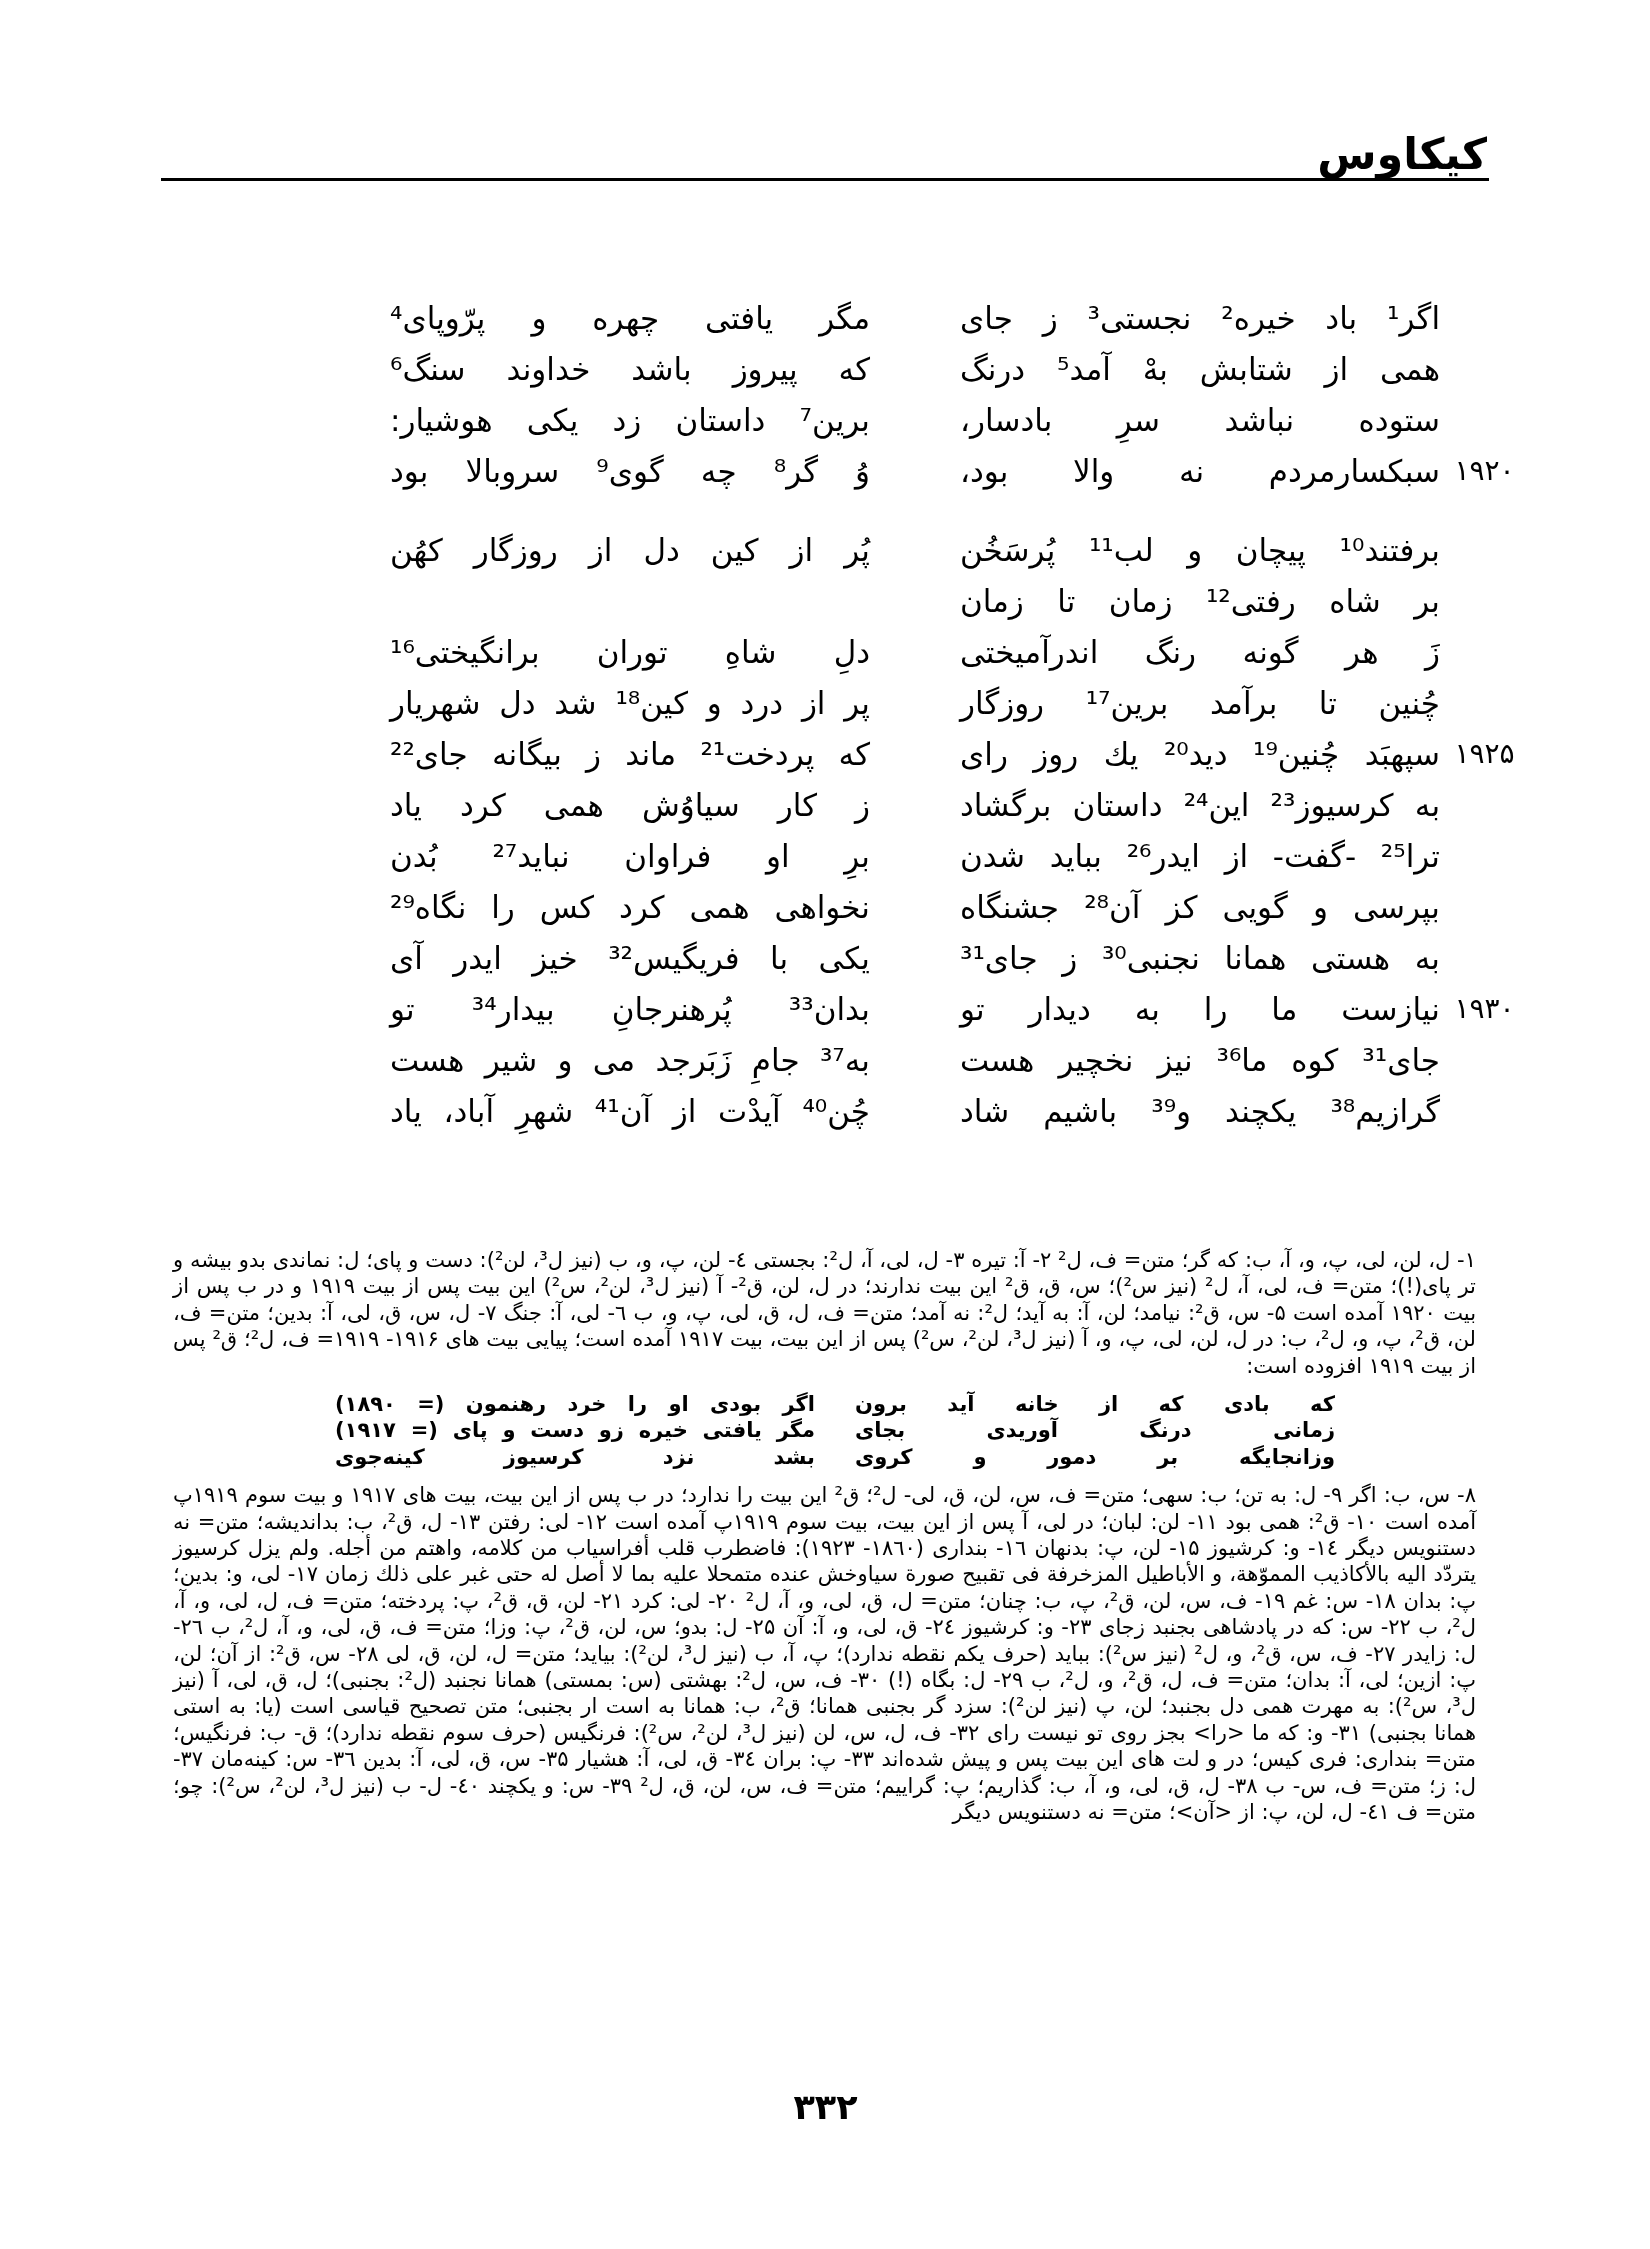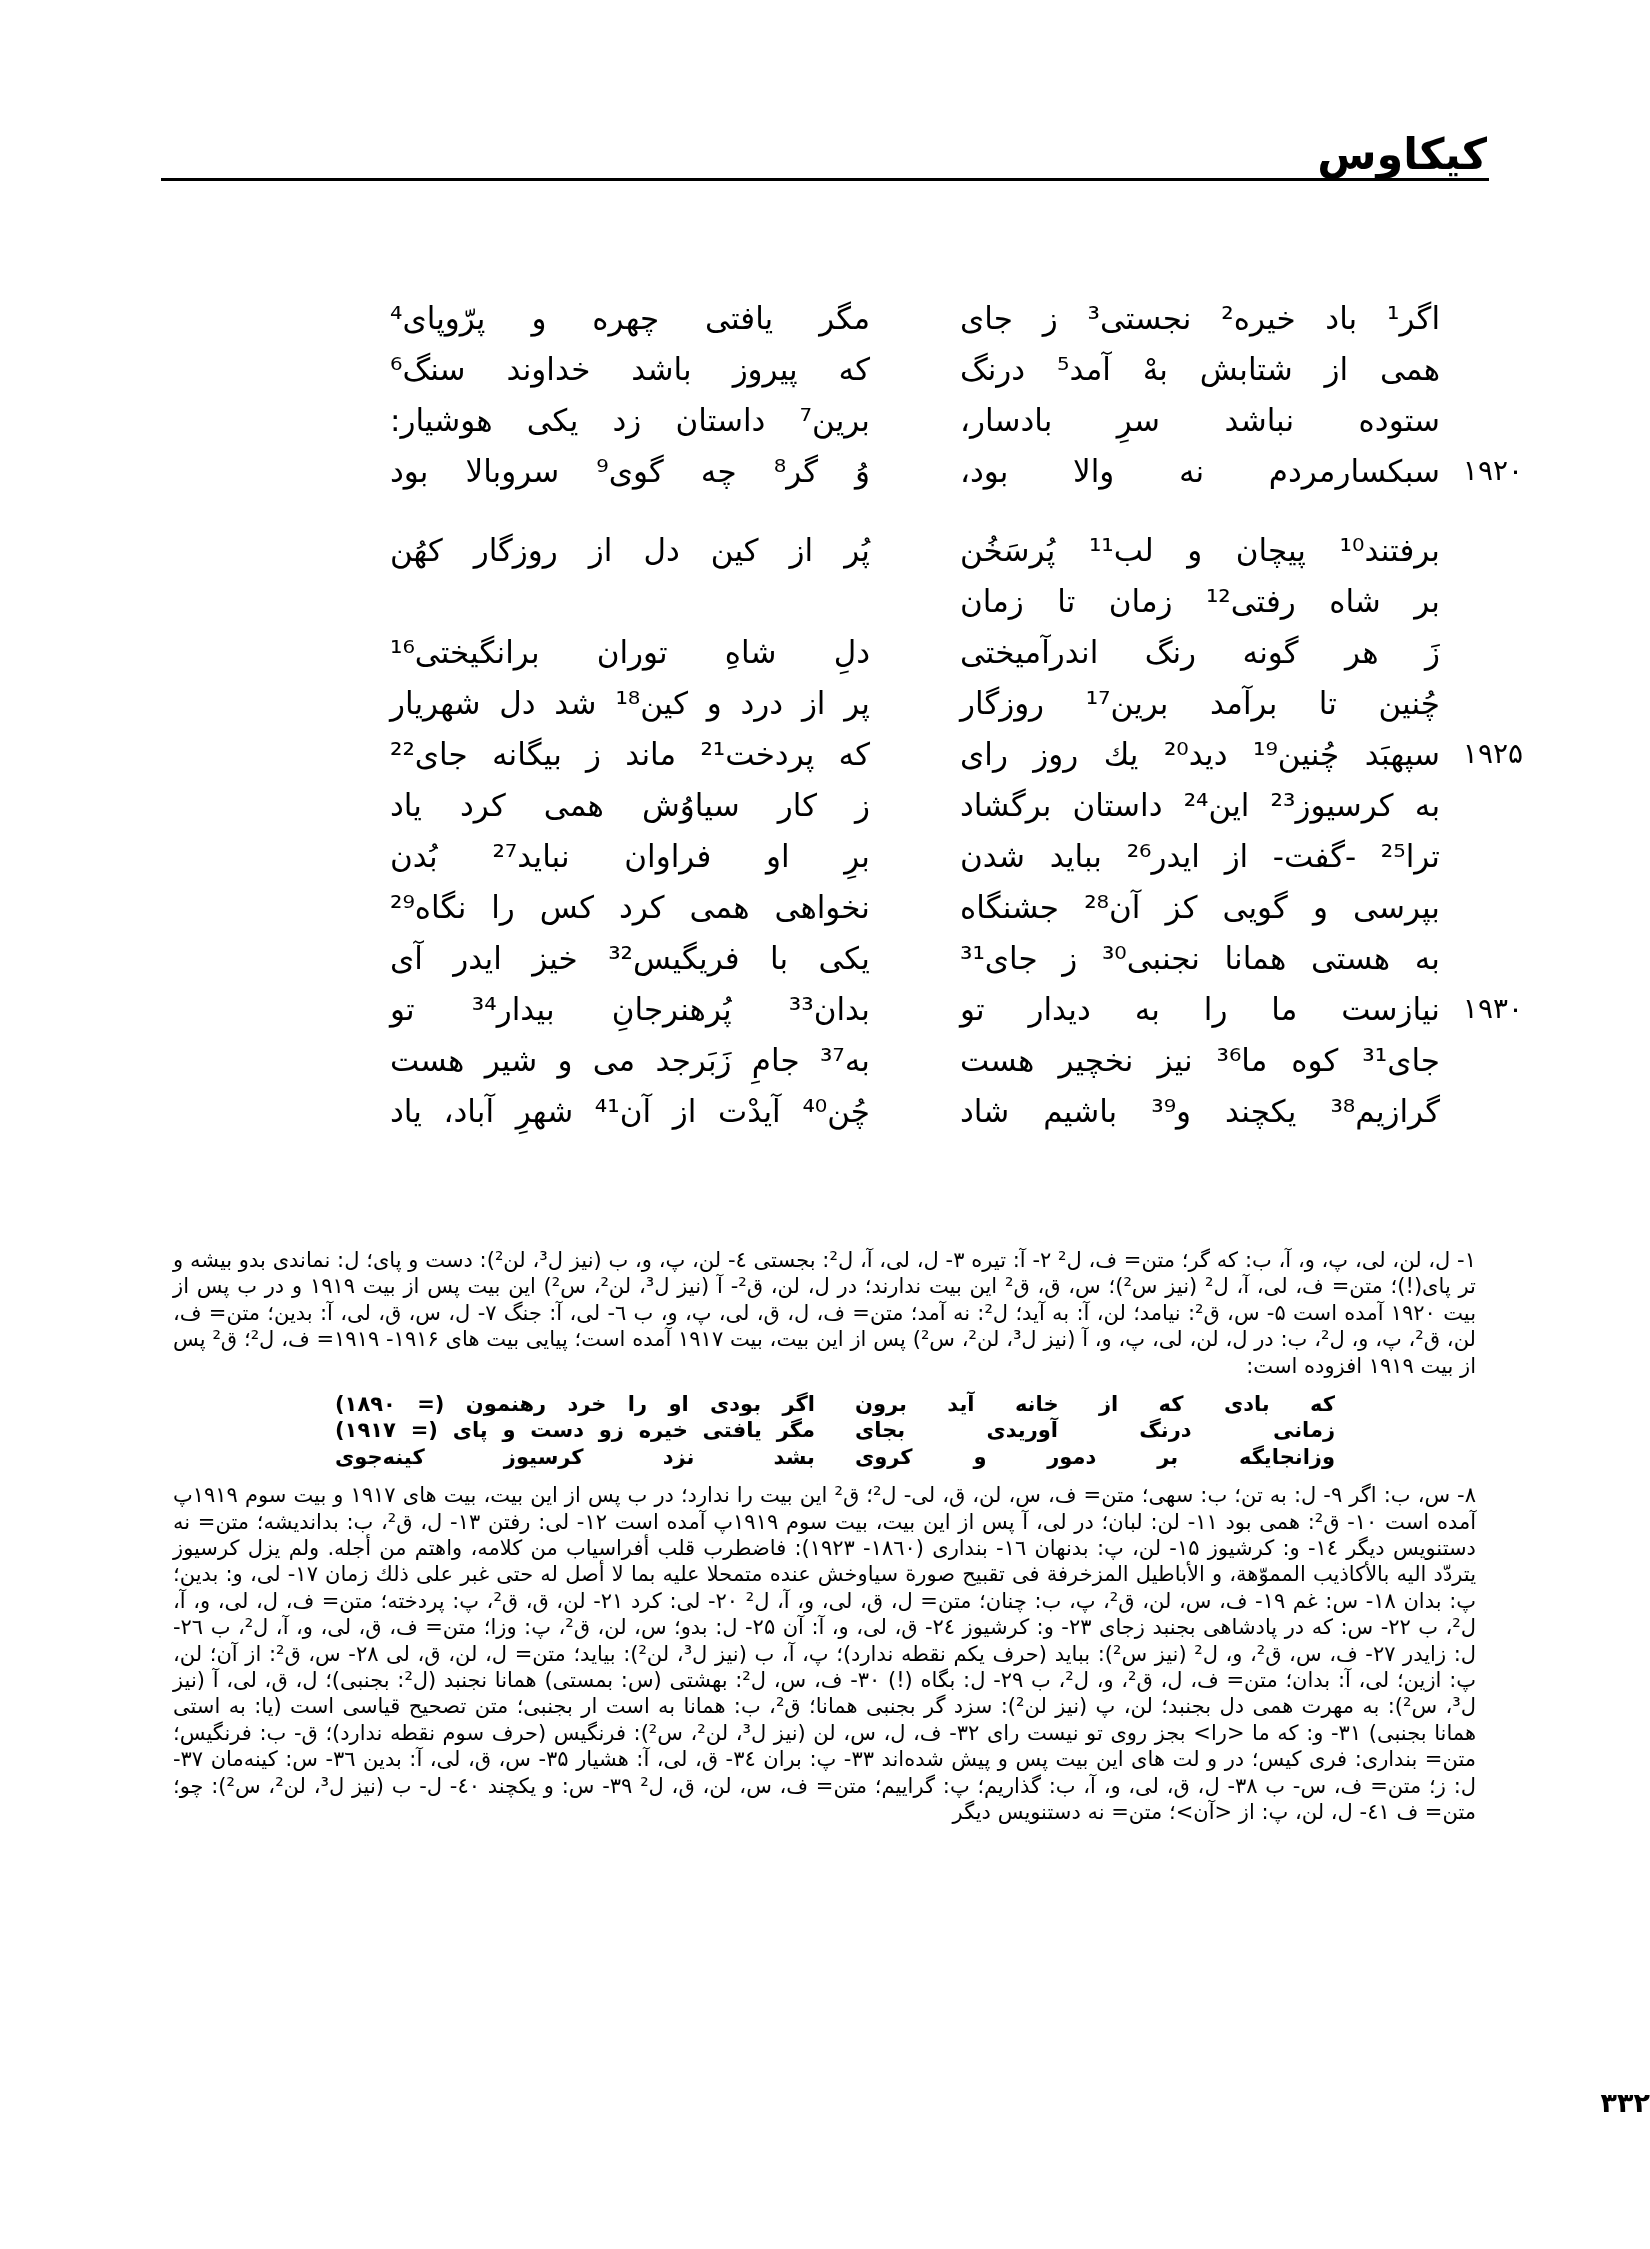--- a/index.html
+++ b/index.html
@@ -4,27 +4,27 @@
 <style>
   html, body { margin:0; padding:0; background:#ffffff; }
   body { width:1650px; height:2250px; position:relative; color:#000; font-family:"DejaVu Serif", serif; overflow:hidden; }
   .header-title { position:absolute; right:163px; top:129px; font-size:43px; font-weight:bold; direction:rtl; font-family:"DejaVu Sans", sans-serif; }
   .header-rule { position:absolute; left:161px; right:161px; top:178px; height:2.8px; background:#000; }
   .poem { position:absolute; top:292px; left:271px; width:1169px; direction:rtl; }
   .stanza { position:relative; margin-bottom:28px; }
   .couplet { display:flex; flex-direction:row; height:51px; align-items:center; position:relative; }
   .hemistich { width:480px; font-size:31px; text-align-last:justify; text-align:justify; white-space:nowrap; direction:rtl; font-family:"DejaVu Sans", sans-serif; }
   .hemistich.first { margin-left:90px; }
-  .verse-num { position:absolute; right:-83px; width:77px; text-align:right; font-size:28px; font-family:"DejaVu Sans", sans-serif; direction:ltr; }
+  .verse-num { position:absolute; right:-83px; width:77px; text-align:center; font-size:28px; font-family:"DejaVu Sans", sans-serif; direction:ltr; }
   .notes { position:absolute; top:1235px; left:161px; width:1327px; direction:rtl; font-size:21px; line-height:26.4px; font-family:"DejaVu Sans", sans-serif; text-align:justify; }
   .notes p { margin:12px; }
   .quoted { margin:2.8px 153px 2.8px 174px; }
   .qline { display:flex; justify-content:space-between; height:26.4px; }
   .qline span { width:48%; text-align:justify; text-align-last:justify; white-space:nowrap;font-weight:bold; }
-  .page-number { position:absolute; top:2087px; left:1px; right:0; font-size:27px; font-weight:bold; font-family:"DejaVu Sans", sans-serif; direction:rtl; }
+  .page-number { position:absolute; top:2087px; left:1px; right:0; text-align:center; font-size:35px; font-weight:bold; font-family:"DejaVu Sans", sans-serif; direction:rtl; }
 </style>
 </head>
 <body>
 
 <div class="header-title">کیکاوس</div>
 <div class="header-rule"></div>
 
 <div class="poem">
   <div class="stanza">
     <div class="couplet">

